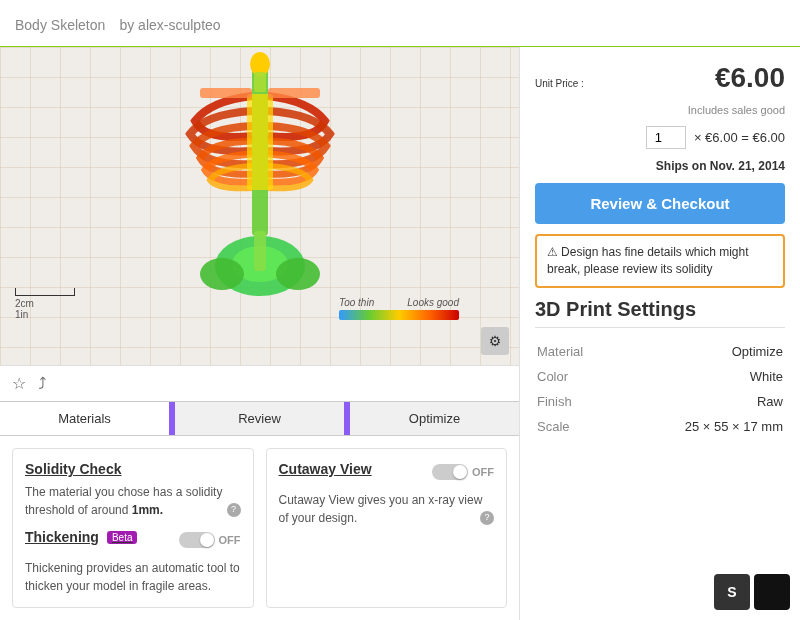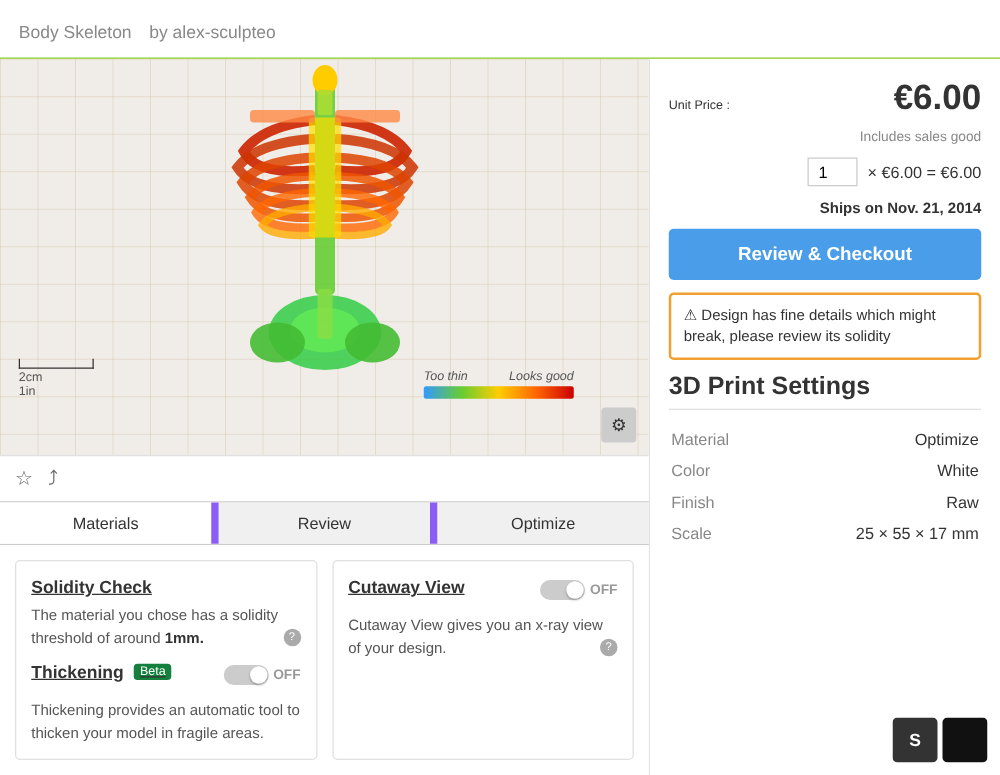--- a/index.html
+++ b/index.html
@@ -49,21 +49,21 @@
     .tab:last-child { border-right: none; }
     .tab.active { background: #fff; font-weight: normal; }
 
     
     .bottom-panels { display: flex; padding: 12px; gap: 12px; background: #fff; }
     .panel-box { flex: 1; border: 1px solid #e0e0e0; border-radius: 4px; padding: 12px; background: #fff; }
     .panel-title { font-size: 14px; font-weight: bold; margin-bottom: 6px; display: flex; align-items: center; gap: 8px; text-decoration: underline; }
     .panel-body { font-size: 12px; color: #555; line-height: 1.5; }
     .panel-body strong { font-weight: bold; color: #333; }
 
-    .beta-badge { background: #15803d; color: #fff; font-size: 10px; padding: 1px 5px; border-radius: 3px; font-weight: normal; }
+    .beta-badge { background: #a21caf; color: #fff; font-size: 10px; padding: 1px 5px; border-radius: 3px; font-weight: normal; }
 
     .toggle-row { display: flex; align-items: center; justify-content: space-between; margin-bottom: 8px; }
     .toggle { display: flex; align-items: center; gap: 4px; }
     .toggle-track { width: 36px; height: 16px; background: #ccc; border-radius: 8px; position: relative; display: flex; align-items: center; }
     .toggle-thumb { width: 14px; height: 14px; background: #fff; border-radius: 50%; position: absolute; right: 1px; box-shadow: 0 1px 2px rgba(0,0,0,0.3); }
     .toggle-label { font-size: 11px; color: #999; font-weight: bold; }
 
     .help-icon { width: 14px; height: 14px; border-radius: 50%; background: #aaa; color: #fff; font-size: 9px; display: inline-flex; align-items: center; justify-content: center; float: right; margin-top: 2px; }
 
     .thickening-row { margin-top: 10px; }

